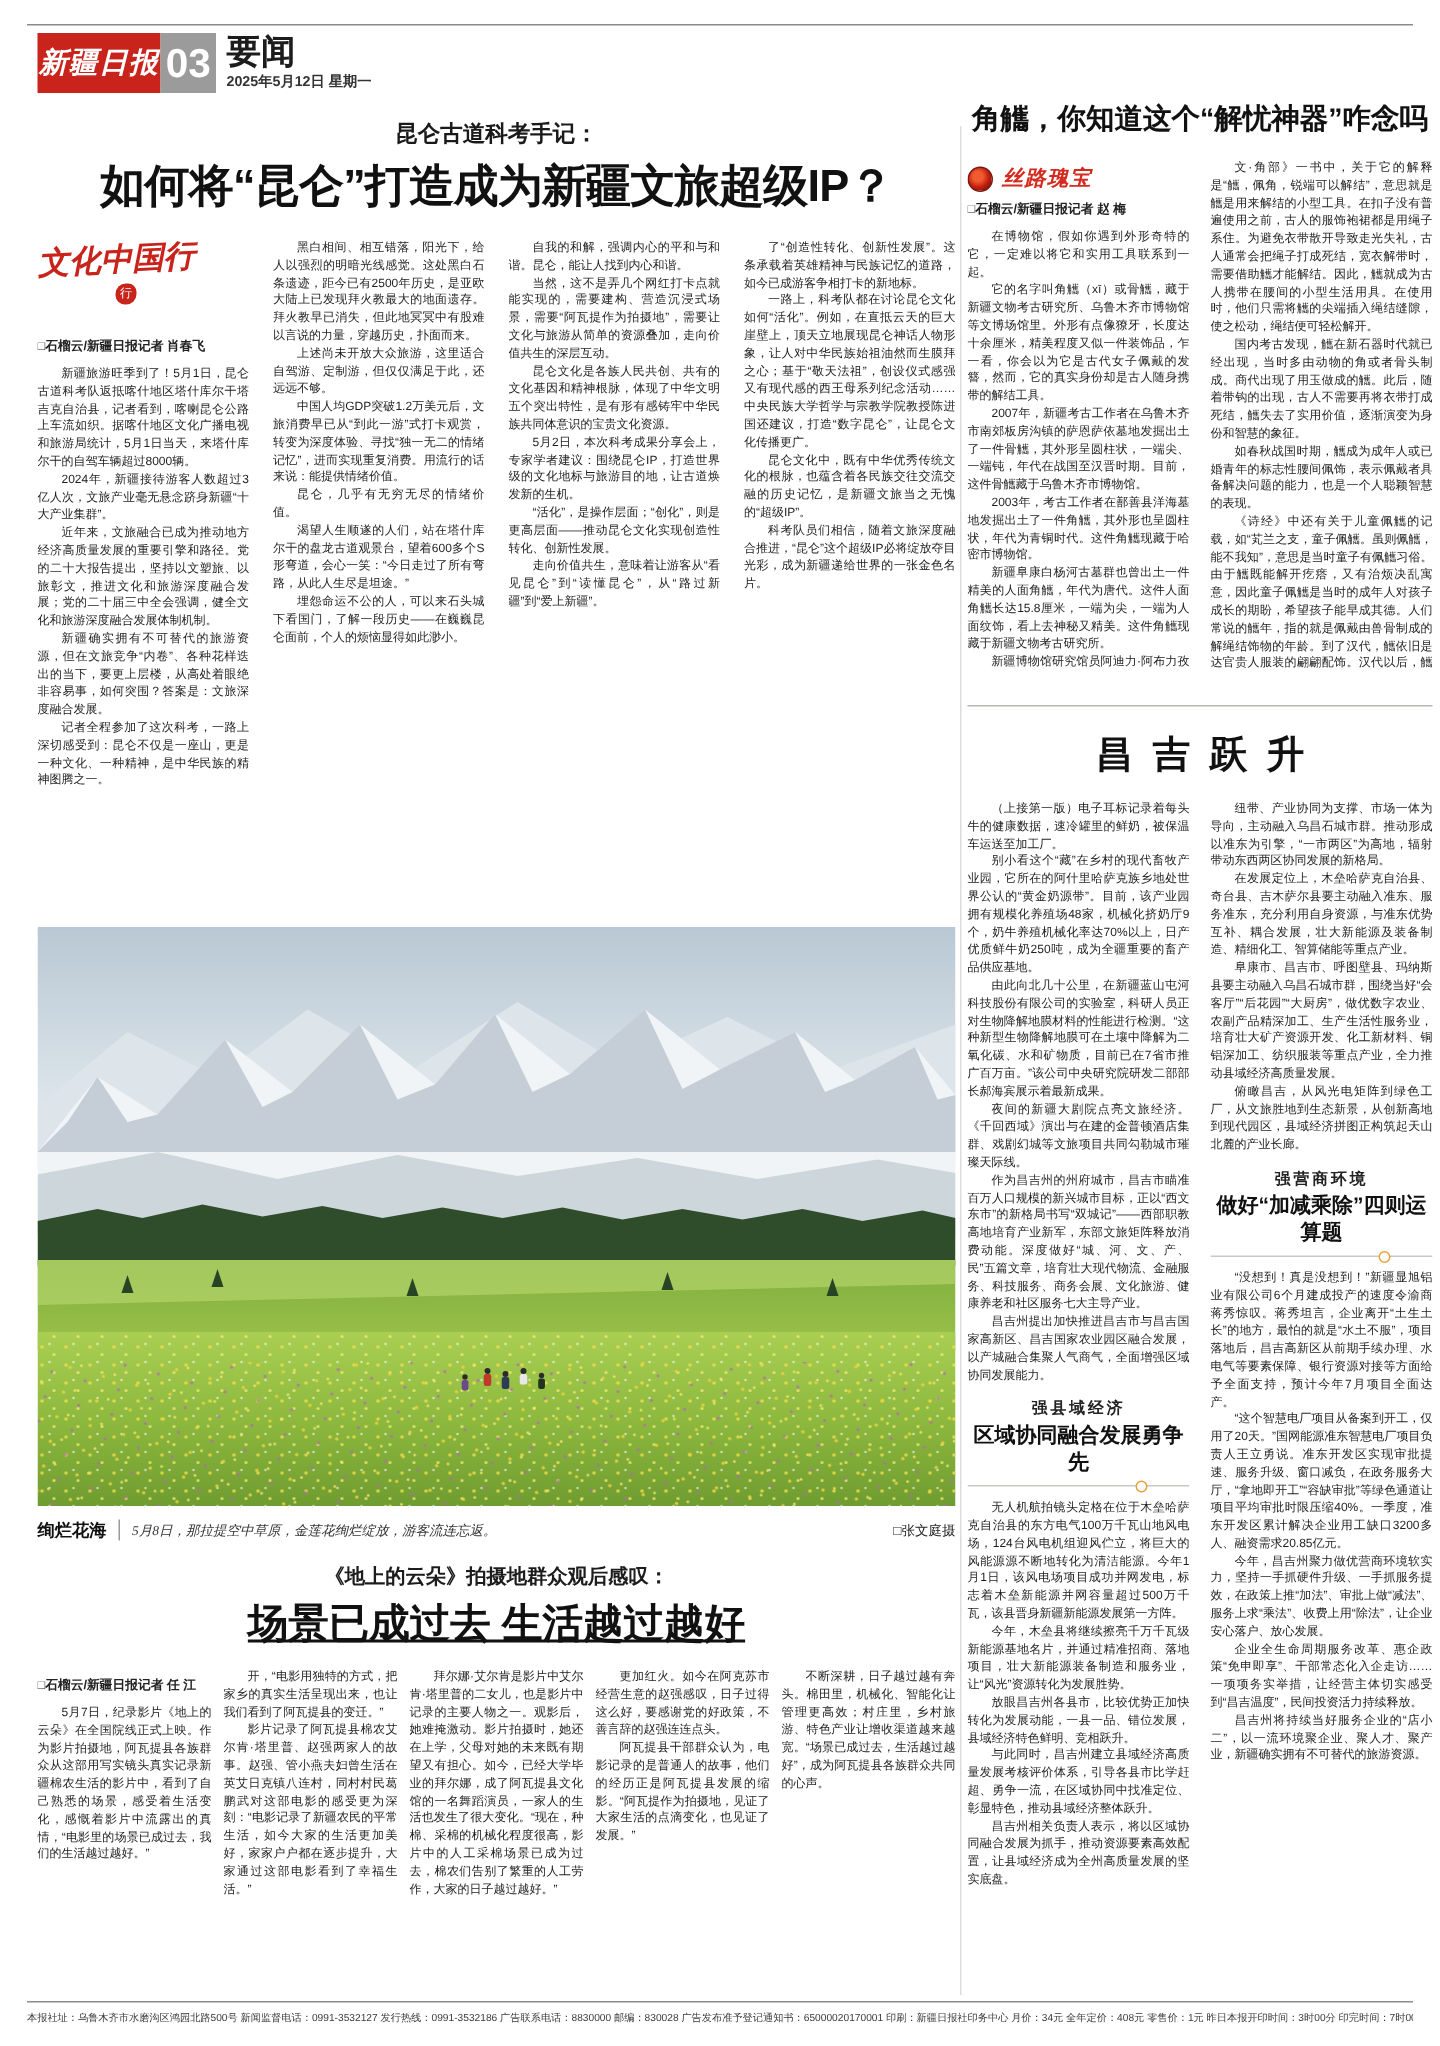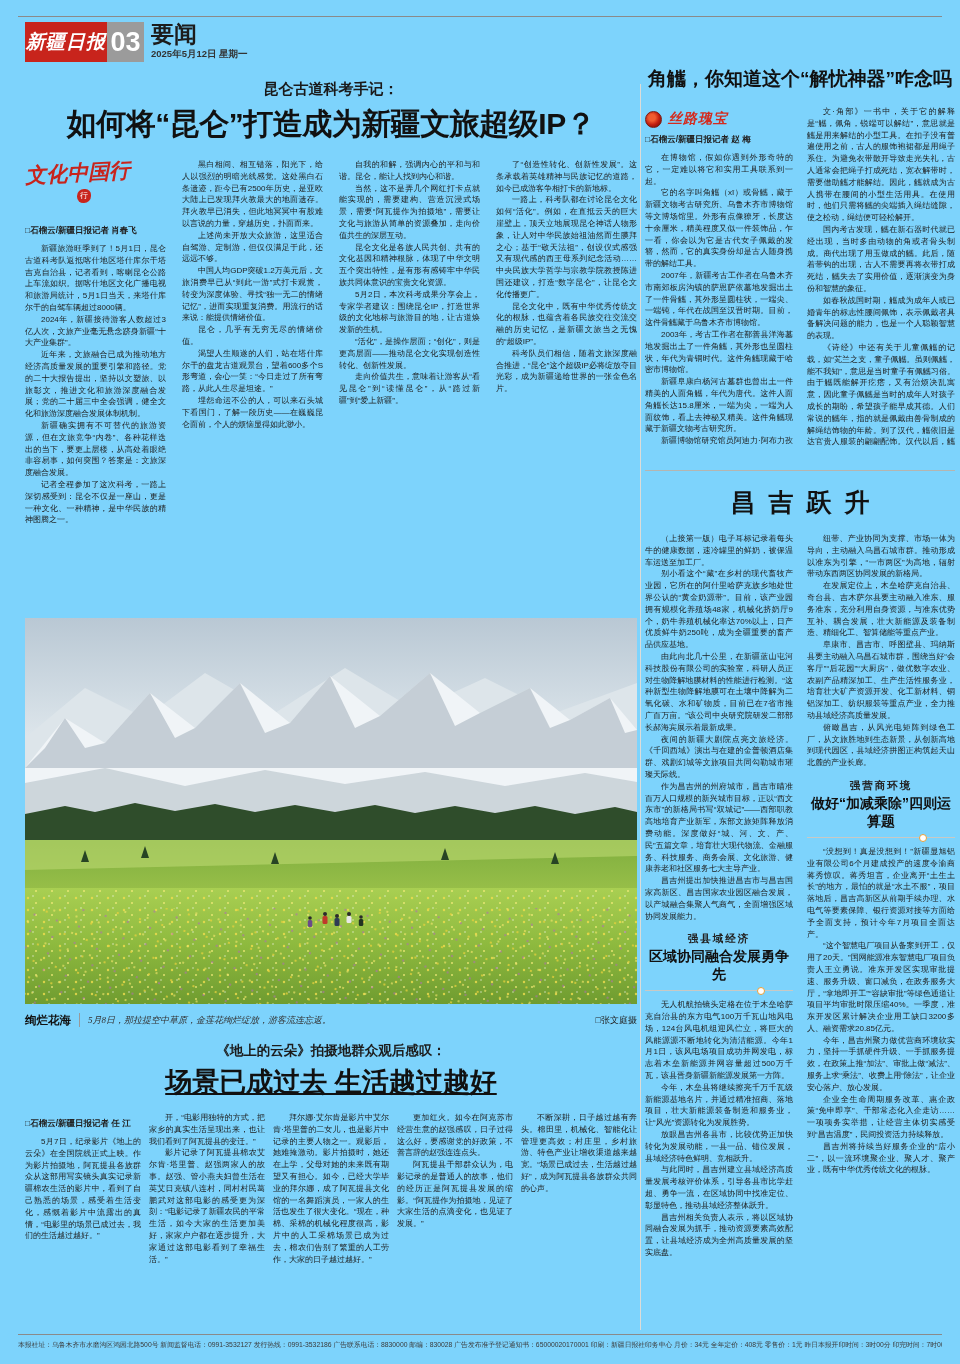--- a/index.html
+++ b/index.html
@@ -1,16 +1,16 @@
 <!DOCTYPE html>
 <html><head>
 <meta charset="utf-8">
 <style>
   html,body{margin:0;padding:0;background:#e9e7e2;}
-  .page{position:relative;width:960px;height:1364px;background:#7dd3fc;margin:0 auto;
+  .page{position:relative;width:960px;height:1364px;background:#ffffff;margin:0 auto;
         font-family:"Liberation Sans",sans-serif;color:#1c1c1c;overflow:hidden;}
   .rule{position:absolute;background:#8a8a8a;}
   .vrule{position:absolute;background:#dcdcd8;width:1px;}
 
   
   .header{position:absolute;left:25px;top:22px;height:44px;display:flex;align-items:flex-start;}
   .masthead{width:82px;height:40px;background:#c8241c;color:#fff;display:flex;align-items:center;justify-content:center;
             font-family:"Liberation Serif",serif;font-weight:bold;font-style:italic;font-size:19px;letter-spacing:1px;}
   .pagenum{width:37px;height:40px;background:#9b9b9b;color:#fff;display:flex;align-items:center;justify-content:center;
            font-size:27px;font-weight:bold;}
@@ -317,21 +317,21 @@
           <div class="shtitle">做好“加减乘除”四则运算题</div>
           <div class="shrule">
               <span class="shdot"></span>
             </div>
         </div>
         <div>
             <p>“没想到！真是没想到！”新疆显旭铝业有限公司6个月建成投产的速度令渝商蒋秀惊叹。蒋秀坦言，企业离开“土生土长”的地方，最怕的就是“水土不服”，项目落地后，昌吉高新区从前期手续办理、水电气等要素保障、银行资源对接等方面给予全面支持，预计今年7月项目全面达产。</p>
             <p>“这个智慧电厂项目从备案到开工，仅用了20天。”国网能源准东智慧电厂项目负责人王立勇说。准东开发区实现审批提速、服务升级、窗口减负，在政务服务大厅，“拿地即开工”“容缺审批”等绿色通道让项目平均审批时限压缩40%。一季度，准东开发区累计解决企业用工缺口3200多人、融资需求20.85亿元。</p>
             <p>今年，昌吉州聚力做优营商环境软实力，坚持一手抓硬件升级、一手抓服务提效，在政策上推“加法”、审批上做“减法”、服务上求“乘法”、收费上用“除法”，让企业安心落户、放心发展。</p>
             <p>企业全生命周期服务改革、惠企政策“免申即享”、干部常态化入企走访……一项项务实举措，让经营主体切实感受到“昌吉温度”，民间投资活力持续释放。</p>
-            <p>昌吉州将持续当好服务企业的“店小二”，以一流环境聚企业、聚人才、聚产业，既有中华优秀传统文化的根脉。</p>
+            <p>昌吉州将持续当好服务企业的“店小二”，以一流环境聚企业、聚人才、聚产业，新疆确实拥有不可替代的旅游资源。</p>
           </div>
       </div>
     </div>
   </div>
 
   <div class="rule" style="left:18px;top:1334px;width:924px;height:1px;"></div>
   <div class="footer">本报社址：乌鲁木齐市水磨沟区鸿园北路500号  新闻监督电话：0991-3532127  发行热线：0991-3532186  广告联系电话：8830000  邮编：830028  广告发布准予登记通知书：65000020170001  印刷：新疆日报社印务中心  月价：34元  全年定价：408元  零售价：1元  昨日本报开印时间：3时00分  印完时间：7时00分</div>
 
 </div>
 

